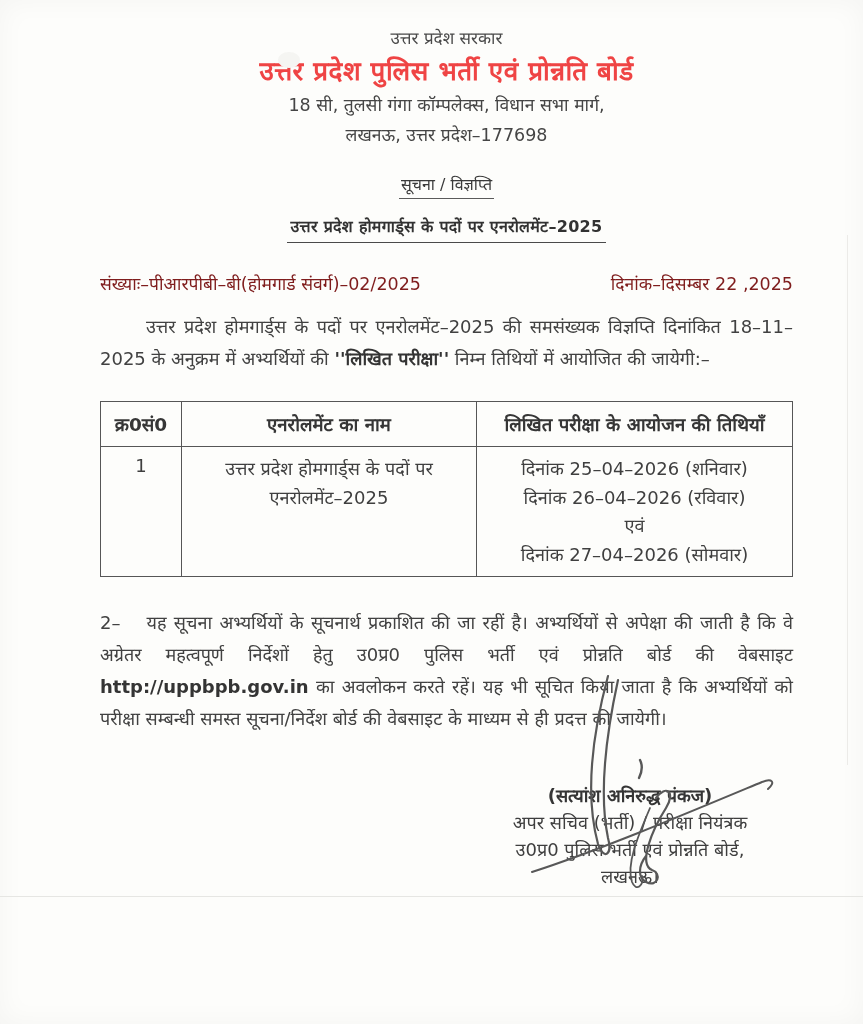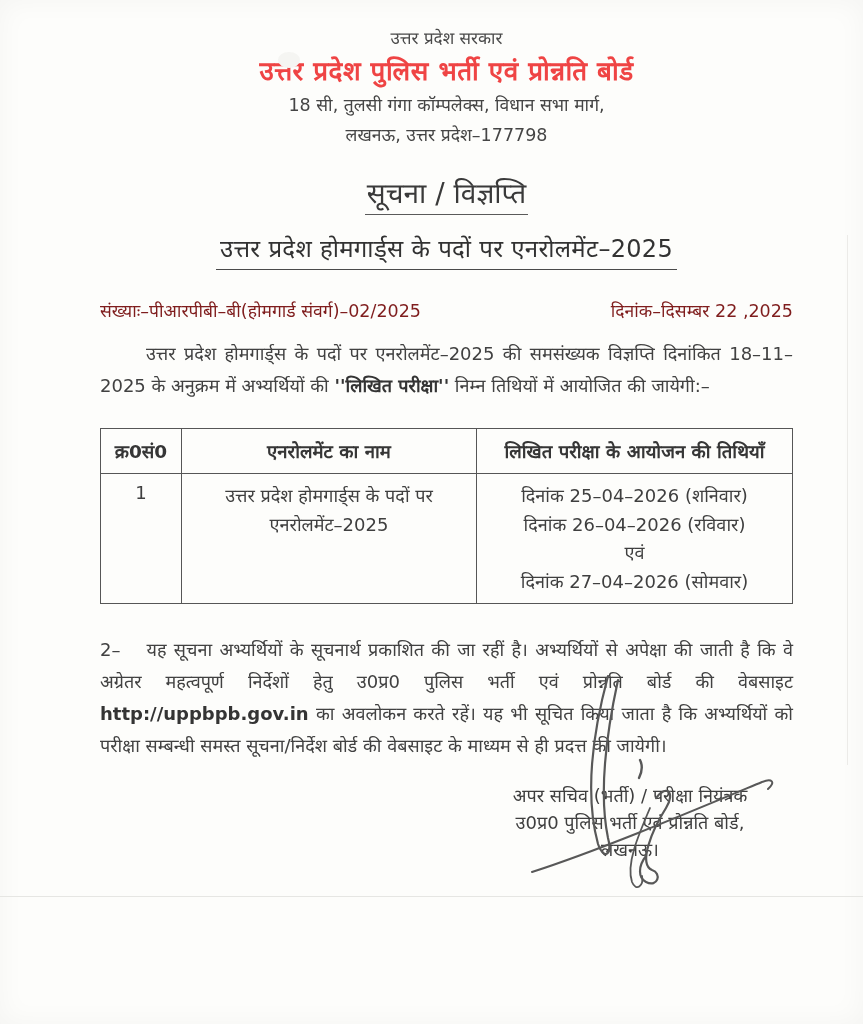--- a/index.html
+++ b/index.html
@@ -13,24 +13,24 @@
   .content{padding:26px 70px 0 100px;}
 
   
   .letterhead{text-align:center;}
   .govt-line{font-size:17px;color:#4a4a4a;}
   .board-line{font-size:26px;font-weight:bold;color:#ef4444;margin-top:3px;letter-spacing:.5px;}
   .addr-line{font-size:17.5px;color:#454545;margin-top:5px;line-height:1.45;}
 
   
   .notice-type-wrap{text-align:center;margin-top:24px;}
-  .notice-type{font-size:28px;color:#3a3a3a;display:inline-block;
+  .notice-type{font-size:16px;color:#3a3a3a;display:inline-block;
     border-bottom:1.5px solid #5a5a5a;padding:0 2px 3px 2px;}
   .title-wrap{text-align:center;margin-top:16px;}
-  .doc-title{font-size:24px;font-weight:normal;color:#323232;display:inline-block;
+  .doc-title{font-size:16px;font-weight:bold;color:#323232;display:inline-block;
     border-bottom:1.6px solid #4a4a4a;padding:0 4px 5px 4px;letter-spacing:.3px;text-align:center;}
   .subtitle-wrap{text-align:center;margin-top:14px;}
   .doc-subtitle{font-size:19px;font-weight:bold;color:#3a3a3a;}
 
   
   .ref-row{display:flex;justify-content:space-between;margin-top:28px;
     font-size:17.5px;color:#7f1d1d;}
 
   
   .para{font-size:18px;line-height:1.78;text-align:justify;color:#414141;}
@@ -75,21 +75,21 @@
 
 <div class="page">
   <div class="scan-smudge"></div>
 
   <div class="content">
 
     <div class="letterhead">
       <div class="govt-line">उत्तर प्रदेश सरकार</div>
       <div class="board-line">उत्तर प्रदेश पुलिस भर्ती एवं प्रोन्नति बोर्ड</div>
       <div class="addr-line">18 सी, तुलसी गंगा कॉम्पलेक्स, विधान सभा मार्ग,</div>
-      <div class="addr-line">लखनऊ, उत्तर प्रदेश–177798</div>
+      <div class="addr-line">लखनऊ, उत्तर प्रदेश–177698</div>
     </div>
 
     <div class="notice-type-wrap">
       <span class="notice-type">सूचना / विज्ञप्ति</span>
     </div>
 
     <div class="title-wrap">
       <span class="doc-title">उत्तर प्रदेश होमगार्ड्स के पदों पर एनरोलमेंट–2025</span>
     </div>
 
@@ -123,20 +123,21 @@
             <div>दिनांक 27–04–2026 (सोमवार)</div>
           </td>
         </tr>
       </tbody>
     </table>
 
     <p class="para para-2"><span class="para-num">2–</span><span>यह सूचना अभ्यर्थियों के सूचनार्थ प्रकाशित की जा रहीं है। अभ्यर्थियों से अपेक्षा की जाती है कि वे अग्रेतर महत्वपूर्ण निर्देशों हेतु उ0प्र0 पुलिस भर्ती एवं प्रोन्नति बोर्ड की वेबसाइट </span><span class="bold-inline">http://uppbpb.gov.in</span><span> का अवलोकन करते रहें। यह भी सूचित किया जाता है कि अभ्यर्थियों को परीक्षा सम्बन्धी समस्त सूचना/निर्देश बोर्ड की वेबसाइट के माध्यम से ही प्रदत्त की जायेगी।</span></p>
   </div>
 
   <div class="sig-block">
+    <div class="sig-name">(सत्यांश अनिरुद्ध पंकज)</div>
     <div>अपर सचिव (भर्ती) / परीक्षा नियंत्रक</div>
     <div>उ0प्र0 पुलिस भर्ती एवं प्रोन्नति बोर्ड,</div>
     <div>लखनऊ।</div>
   </div>
 
   <svg class="sig-scribble" width="340" height="240" viewBox="0 0 340 240" fill="none">
     <path d="M128 8 C 114 60, 104 124, 118 176 C 123 192, 133 188, 128 170 C 118 122, 128 58, 138 12" stroke="#585858" stroke-width="2.2" fill="none" stroke-linecap="round"></path>
     <path d="M160 92 C 163 98, 162 104, 159 110" stroke="#585858" stroke-width="2.4" fill="none" stroke-linecap="round"></path>
     <path d="M176 130 C 186 116, 196 124, 186 140 C 172 162, 158 196, 172 202 C 182 205, 178 220, 166 214 C 158 210, 158 198, 166 188" stroke="#585858" stroke-width="2.2" fill="none" stroke-linecap="round"></path>
     <path d="M52 204 C 120 182, 210 144, 282 114 C 292 110, 296 114, 288 121" stroke="#585858" stroke-width="2" fill="none" stroke-linecap="round"></path>

